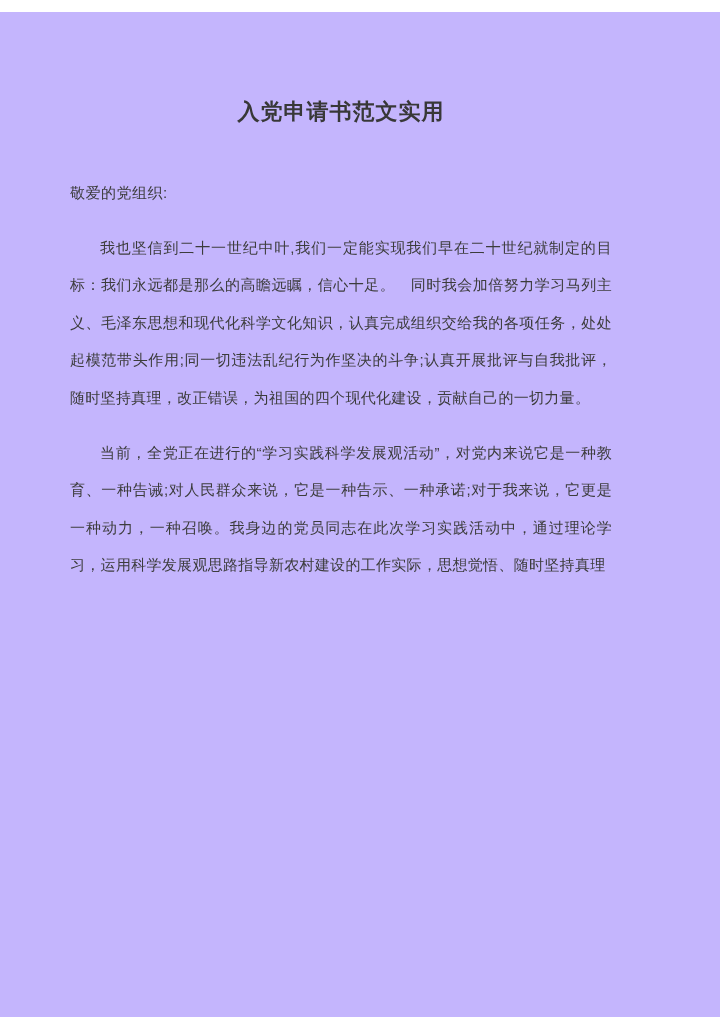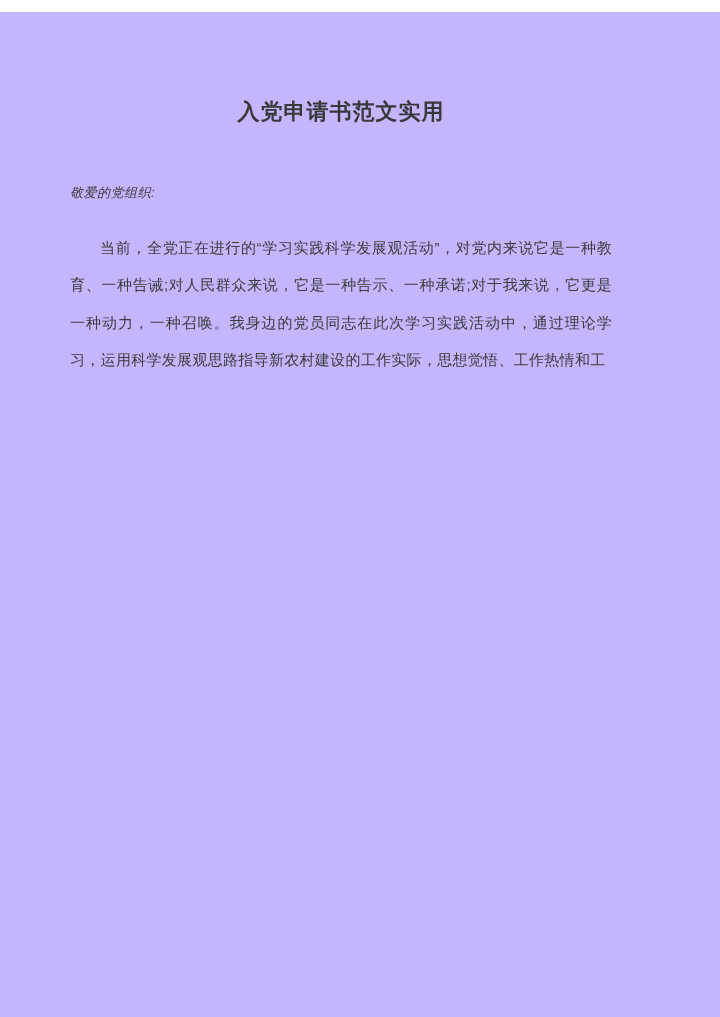--- a/index.html
+++ b/index.html
@@ -23,24 +23,23 @@
     margin: 0;
     text-align: center;
     font-size: 22px;
     line-height: 32px;
     font-weight: 700;
     color: #383838;
     letter-spacing: 1px;
   }
   .salutation {
     margin: 46px 0 0 0;
-    font-size: 13px;
+    font-size: 15px;
     line-height: 37.6px;
     letter-spacing: 0.5px;
-    font-style: italic;
   }
   .para {
     margin: 17px 0 0 0;
     font-size: 15px;
     line-height: 37.6px;
     text-align: justify;
     text-indent: 2em;
     letter-spacing: 0.3px;
     word-break: break-all;
   }
@@ -48,15 +47,16 @@
 </head>
 <body>
 
 <div class="page">
   <h1 class="doc-title">入党申请书范文实用</h1>
 
   <p class="salutation">敬爱的党组织:</p>
 
 
 
+  <p class="para">我也坚信到二十一世纪中叶,我们一定能实现我们早在二十世纪就制定的目标：我们永远都是那么的高瞻远瞩，信心十足。　同时我会加倍努力学习马列主义、毛泽东思想和现代化科学文化知识，认真完成组织交给我的各项任务，处处起模范带头作用;同一切违法乱纪行为作坚决的斗争;认真开展批评与自我批评，随时坚持真理，改正错误，为祖国的四个现代化建设，贡献自己的一切力量。</p>
 
-  <p class="para">当前，全党正在进行的“学习实践科学发展观活动”，对党内来说它是一种教育、一种告诫;对人民群众来说，它是一种告示、一种承诺;对于我来说，它更是一种动力，一种召唤。我身边的党员同志在此次学习实践活动中，通过理论学习，运用科学发展观思路指导新农村建设的工作实际，思想觉悟、工作热情和工</p>
+  <p class="para">当前，全党正在进行的“学习实践科学发展观活动”，对党内来说它是一种教育、一种告诫;对人民群众来说，它是一种告示、一种承诺;对于我来说，它更是一种动力，一种召唤。我身边的党员同志在此次学习实践活动中，通过理论学习，运用科学发展观思路指导新农村建设的工作实际，思想觉悟、随时坚持真理</p>
 </div>
 
 </body></html>

